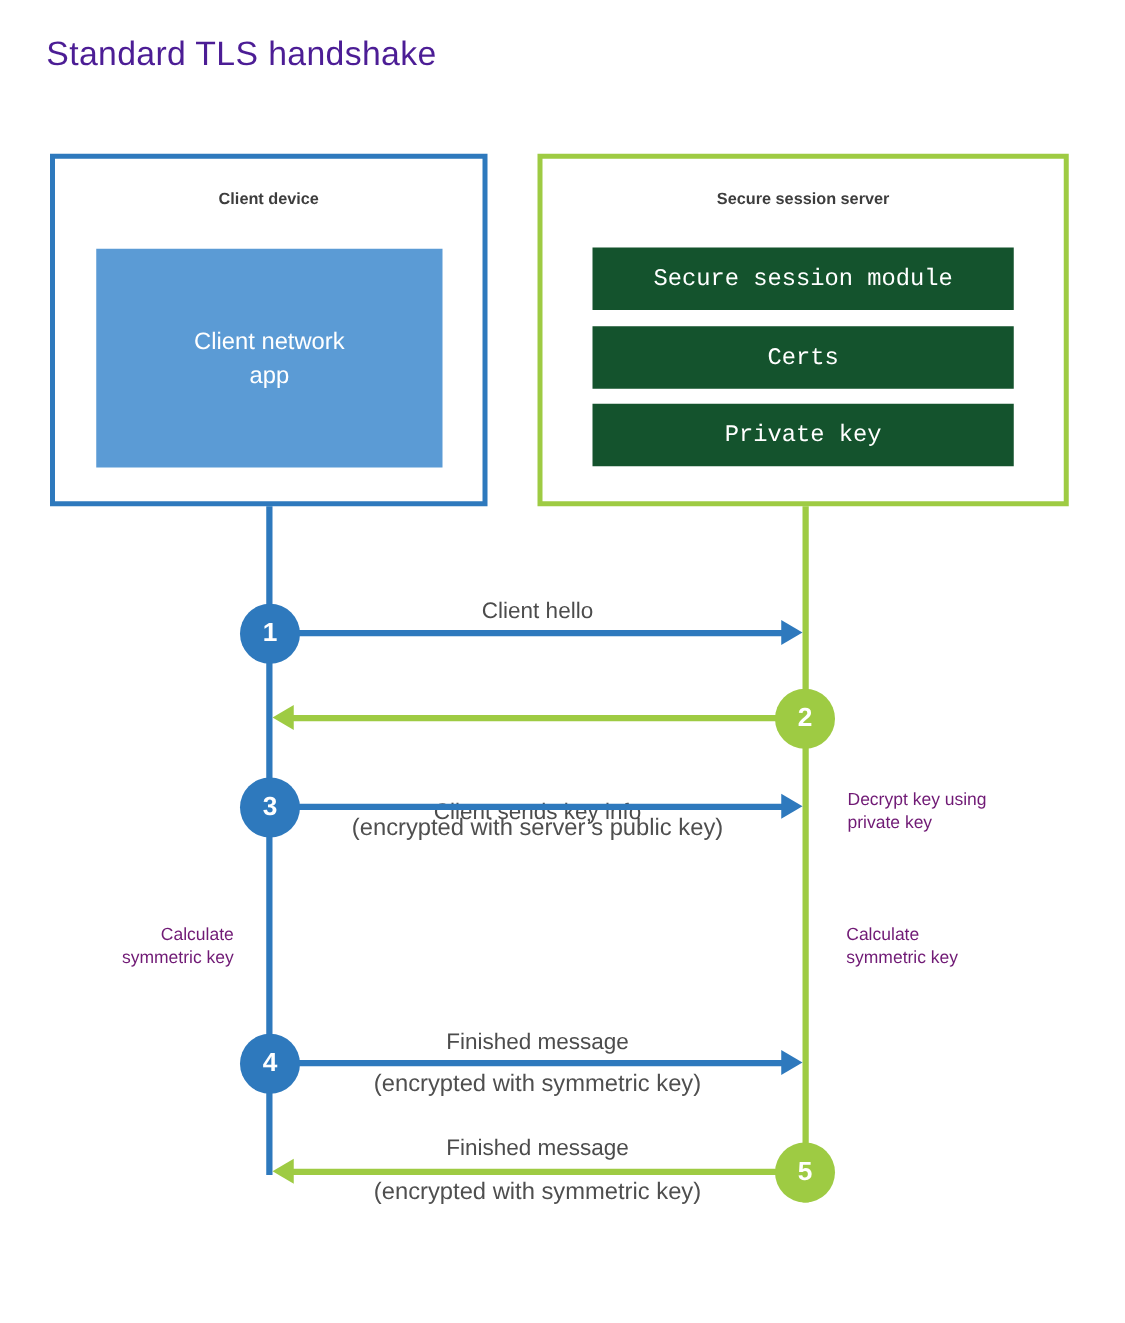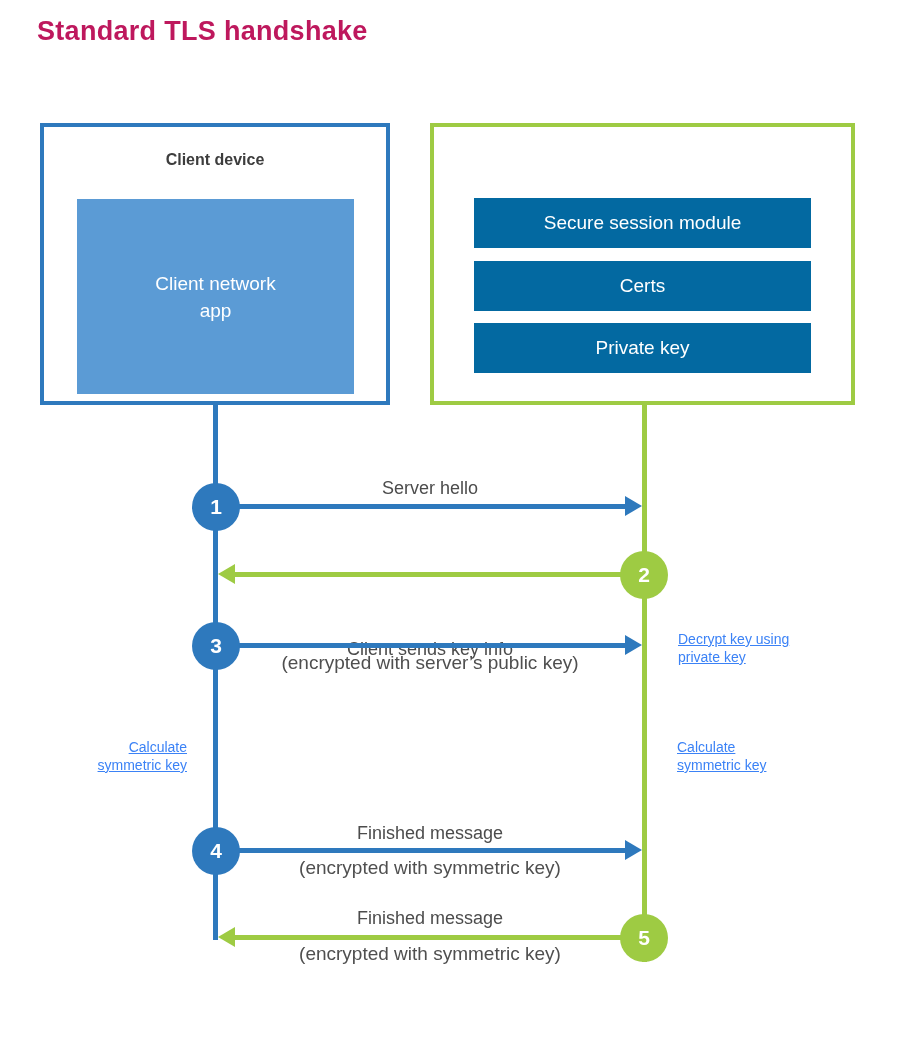--- a/index.html
+++ b/index.html
@@ -8,74 +8,75 @@
   .canvas {
     position: relative;
     width: 900px;
     height: 1058px;
     background: #ffffff;
     overflow: hidden;
   }
   .diagram-title {
     position: absolute;
     left: 37px;
-    top: 16px;
+    top: 28px;
     font-size: 27px;
-    font-weight: 700;
-    color: #be185d;
+    font-weight: 400;
+    color: #4c1d95;
     letter-spacing: 0.3px;
   }
   
   .actor-box {
     position: absolute;
     top: 123px;
     height: 282px;
     background: #ffffff;
     border: 4px solid;
   }
   .client-box { left: 40px; width: 350px; border-color: #2e79bd; }
   .server-box { left: 430px; width: 425px; border-color: #9ecb43; }
   .actor-title {
     position: absolute;
     top: 24px;
     left: 0;
     width: 100%;
     text-align: center;
-    font-size: 16px;
+    font-size: 13px;
     font-weight: bold;
     color: #3d3d3d;
   }
   .client-app {
     position: absolute;
     left: 33px;
     top: 72px;
     width: 277px;
-    height: 195px;
+    height: 175px;
     background: #5b9bd5;
     color: #ffffff;
     font-size: 19px;
     line-height: 27px;
     display: flex;
     flex-direction: column;
     align-items: center;
     justify-content: center;
     text-align: center;
   }
   .server-module {
     position: absolute;
     left: 40px;
     width: 337px;
     height: 50px;
-    background: #0369a1;
+    background: #14532d;
     color: #ffffff;
     font-size: 19px;
     display: flex;
     align-items: center;
     justify-content: center;
     text-align: left;
+    font-family: Liberation Mono, monospace;
   }
   .mod-0 { top: 71px; }
   .mod-1 { top: 134px; }
   .mod-2 { top: 196px; }
   
   .lifeline { position: absolute; width: 5px; }
   .lifeline-client { left: 213px; top: 405px; height: 535px; background: #2e79bd; }
   .lifeline-server { left: 642px; top: 405px; height: 557px; background: #9ecb43; }
   
   .arrow-line { position: absolute; height: 5px; }
@@ -114,23 +115,22 @@
     width: 428px;
     text-align: center;
     font-size: 19px;
     color: #4f4f4f;
   }
   
   .side-note {
     position: absolute;
     font-size: 14px;
     line-height: 18px;
-    color: #3b82f6;
+    color: #701a75;
     white-space: pre-line;
-    text-decoration: underline;
   }
   .note-decrypt { left: 678px; top: 630px; width: 150px; text-align: left; }
   .note-calc-left { left: 58px; top: 738px; width: 129px; text-align: right; }
   .note-calc-right { left: 677px; top: 738px; width: 130px; text-align: left; }
 </style>
 </head>
 <body>
 
 <div class="canvas">
 
@@ -138,29 +138,30 @@
 
   <div class="actor-box client-box">
     <div class="actor-title">Client device</div>
     <div class="client-app">
       <div>Client network</div>
       <div>app</div>
     </div>
   </div>
 
   <div class="actor-box server-box">
+    <div class="actor-title">Secure session server</div>
     <div class="server-module mod-0">Secure session module</div>
     <div class="server-module mod-1">Certs</div>
     <div class="server-module mod-2">Private key</div>
   </div>
 
   <div class="lifeline lifeline-client"></div>
   <div class="lifeline lifeline-server"></div>
 
-  <div class="msg-label" style="top:478px">Server hello</div>
+  <div class="msg-label" style="top:478px">Client hello</div>
   <div class="arrow-line arrow-blue" style="left:216px; top:504px; width:410px"></div>
   <div class="arrowhead head-right" style="left:625px; top:496px"></div>
   <div class="step-circle circle-blue" style="left:192px; top:483px">1</div>
 
   <div class="arrow-line arrow-green" style="left:234px; top:572px; width:410px"></div>
   <div class="arrowhead head-left" style="left:218px; top:564px"></div>
   <div class="step-circle circle-green" style="left:620px; top:551px">2</div>
 
   <div class="msg-label" style="top:639px">Client sends key info</div>
   <div class="arrow-line arrow-blue" style="left:216px; top:643px; width:410px"></div>

